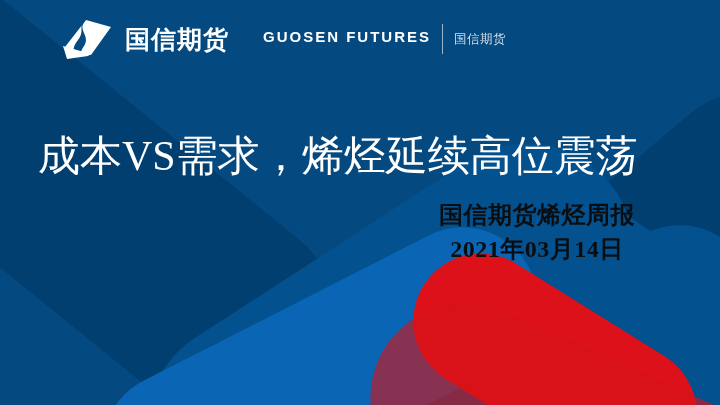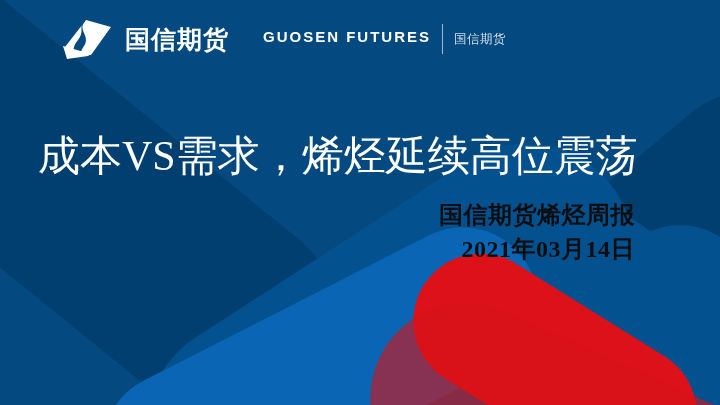--- a/index.html
+++ b/index.html
@@ -189,20 +189,21 @@
   }
   .report-date {
     color: #0b0e11;
     font-size: 24px;
     font-weight: 700;
     letter-spacing: 0.5px;
     line-height: 1.25;
     margin-top: 4px;
     white-space: nowrap;
     font-family: "Liberation Serif", "DejaVu Serif", serif;
+    text-align: center;
   }
 </style>
 </head>
 <body>
 
 <div id="slide">
 
   <div class="deco-layer">
     <div class="capsule band-dark-1"></div>
     <div class="capsule band-dark-2"></div>

